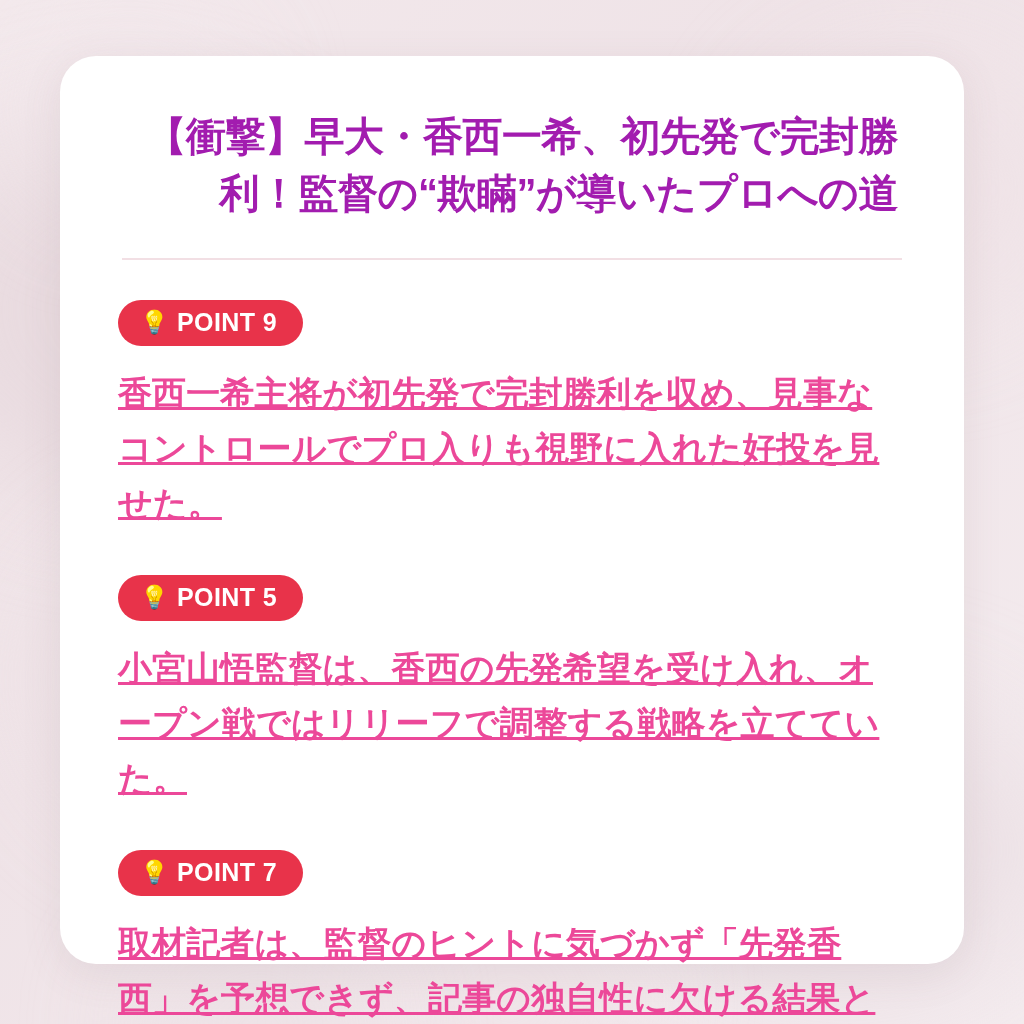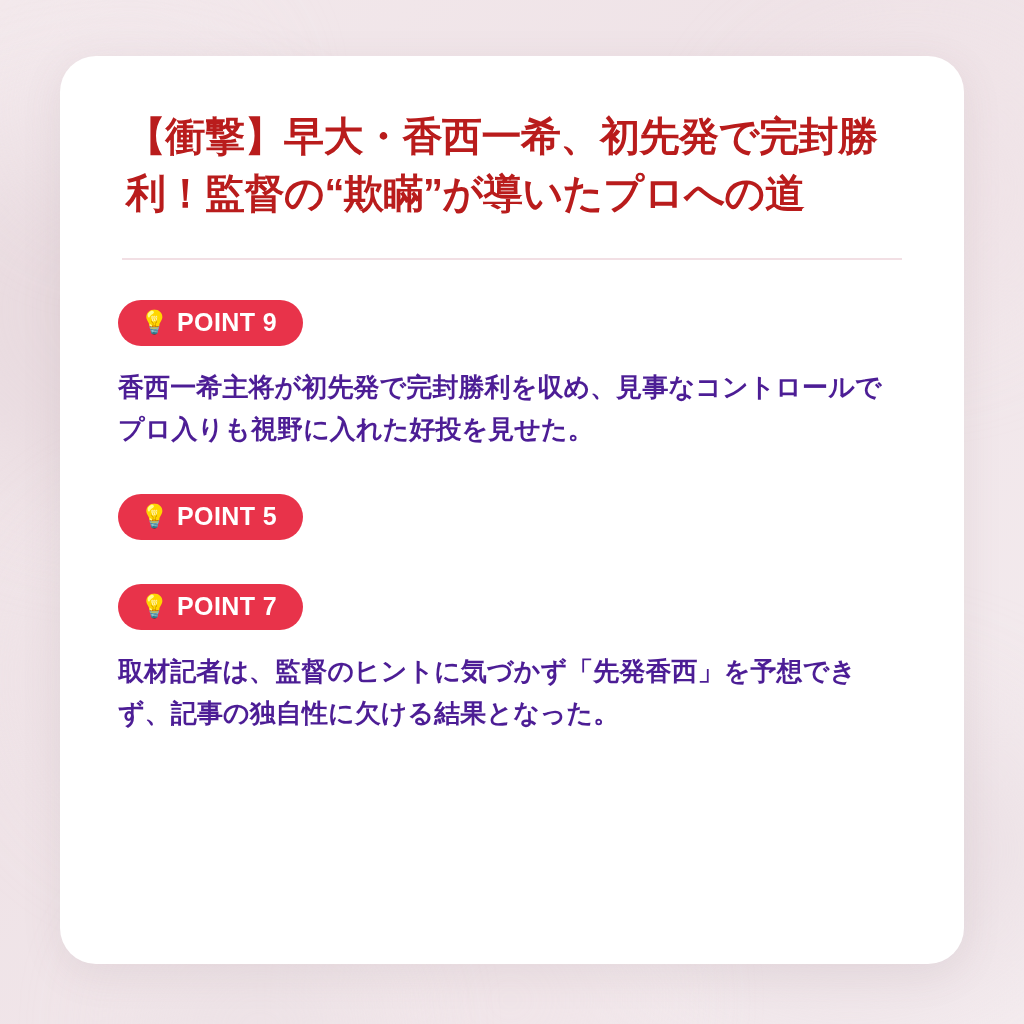--- a/index.html
+++ b/index.html
@@ -48,22 +48,22 @@
     box-sizing: border-box;
     padding: 52px 58px 40px 58px;
   }
 
   .title {
     margin: 0;
     padding: 0 8px;
     font-size: 40px;
     line-height: 1.42;
     font-weight: bold;
-    color: #b91c1c;
-    text-align: left;
+    color: #a21caf;
+    text-align: right;
     letter-spacing: -0.5px;
   }
 
   .divider {
     margin: 36px 4px 0 4px;
     height: 2px;
     background: #f2dfe4;
     border: 0;
   }
 
@@ -89,25 +89,26 @@
     letter-spacing: 0.4px;
     line-height: 1;
   }
   .badge .bulb {
     font-size: 23px;
     line-height: 1;
   }
 
   .point-text {
     margin: 20px 0 0 0;
-    font-size: 26px;
+    font-size: 34px;
     line-height: 1.62;
     font-weight: bold;
-    color: #4c1d95;
+    color: #ec4899;
     letter-spacing: 0.1px;
+    text-decoration: underline;
   }
 </style>
 </head>
 <body>
 
 <div class="bg-wrap">
   <div class="blob blob-a"></div>
   <div class="blob blob-b"></div>
   <div class="blob blob-c"></div>
   <div class="blob blob-d"></div>
@@ -130,20 +131,21 @@
         <span>POINT 9</span>
       </div>
       <p class="point-text">香西一希主将が初先発で完封勝利を収め、見事なコントロールでプロ入りも視野に入れた好投を見せた。</p>
     </div>
 
     <div class="point-block">
       <div class="badge">
         <span class="bulb">💡</span>
         <span>POINT 5</span>
       </div>
+      <p class="point-text">小宮山悟監督は、香西の先発希望を受け入れ、オープン戦ではリリーフで調整する戦略を立てていた。</p>
     </div>
 
     <div class="point-block">
       <div class="badge">
         <span class="bulb">💡</span>
         <span>POINT 7</span>
       </div>
       <p class="point-text">取材記者は、監督のヒントに気づかず「先発香西」を予想できず、記事の独自性に欠ける結果となった。</p>
     </div>
 

